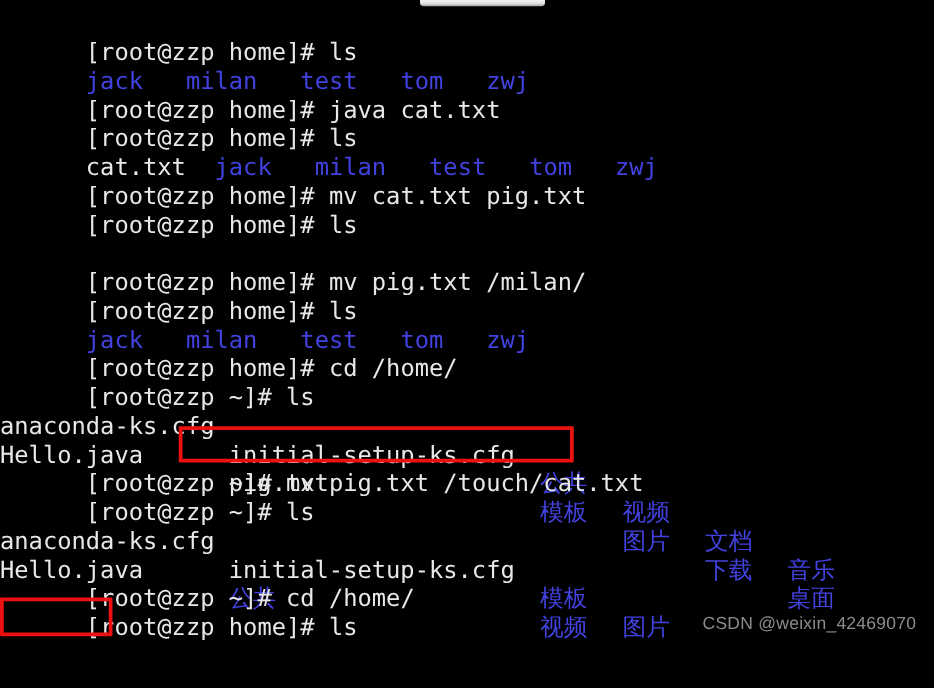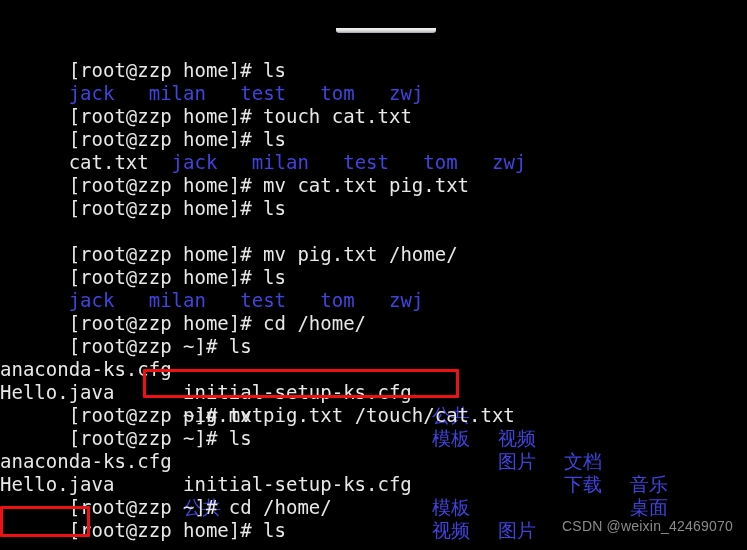--- a/index.html
+++ b/index.html
@@ -8,21 +8,20 @@
     padding: 0;
     background: #000000;
   }
   #terminal-window {
     position: relative;
     width: 747px;
     height: 514px;
     background: #000000;
     overflow: hidden;
     font-family: "DejaVu Sans Mono", "Liberation Mono", monospace;
-    margin-top: 28px;
   }
   #window-chrome-sliver {
     position: absolute;
     top: 0;
     left: 336px;
     width: 100px;
     height: 5px;
     background: linear-gradient(to bottom, #f2f2f2 0%, #dcdcdc 60%, #9aa0a6 100%);
     border-radius: 0 0 3px 3px;
   }
@@ -100,42 +99,42 @@
 
     <div class="line" style="top:2px">
       <span class="seg c-prompt">[root@zzp home]# </span><span class="seg c-white">ls</span>
     </div>
 
     <div class="line" style="top:25px">
       <span class="seg c-dir">jack</span><span class="seg">   </span><span class="seg c-dir">milan</span><span class="seg">   </span><span class="seg c-dir">test</span><span class="seg">   </span><span class="seg c-dir">tom</span><span class="seg">   </span><span class="seg c-dir">zwj</span>
     </div>
 
     <div class="line" style="top:48px">
-      <span class="seg c-prompt">[root@zzp home]# </span><span class="seg c-white">touch cat.txt</span>
+      <span class="seg c-prompt">[root@zzp home]# </span><span class="seg c-white">java cat.txt</span>
     </div>
 
     <div class="line" style="top:71px">
       <span class="seg c-prompt">[root@zzp home]# </span><span class="seg c-white">ls</span>
     </div>
 
     <div class="line" style="top:94px">
       <span class="seg c-white">cat.txt</span><span class="seg">  </span><span class="seg c-dir">jack</span><span class="seg">   </span><span class="seg c-dir">milan</span><span class="seg">   </span><span class="seg c-dir">test</span><span class="seg">   </span><span class="seg c-dir">tom</span><span class="seg">   </span><span class="seg c-dir">zwj</span>
     </div>
 
     <div class="line" style="top:117px">
       <span class="seg c-prompt">[root@zzp home]# </span><span class="seg c-white">mv cat.txt pig.txt</span>
     </div>
 
     <div class="line" style="top:140px">
       <span class="seg c-prompt">[root@zzp home]# </span><span class="seg c-white">ls</span>
     </div>
 
 
     <div class="line" style="top:186px">
-      <span class="seg c-prompt">[root@zzp home]# </span><span class="seg c-white">mv pig.txt /home/</span>
+      <span class="seg c-prompt">[root@zzp home]# </span><span class="seg c-white">mv pig.txt /milan/</span>
     </div>
 
     <div class="line" style="top:209px">
       <span class="seg c-prompt">[root@zzp home]# </span><span class="seg c-white">ls</span>
     </div>
 
     <div class="line" style="top:232px">
       <span class="seg c-dir">jack</span><span class="seg">   </span><span class="seg c-dir">milan</span><span class="seg">   </span><span class="seg c-dir">test</span><span class="seg">   </span><span class="seg c-dir">tom</span><span class="seg">   </span><span class="seg c-dir">zwj</span>
     </div>
 

